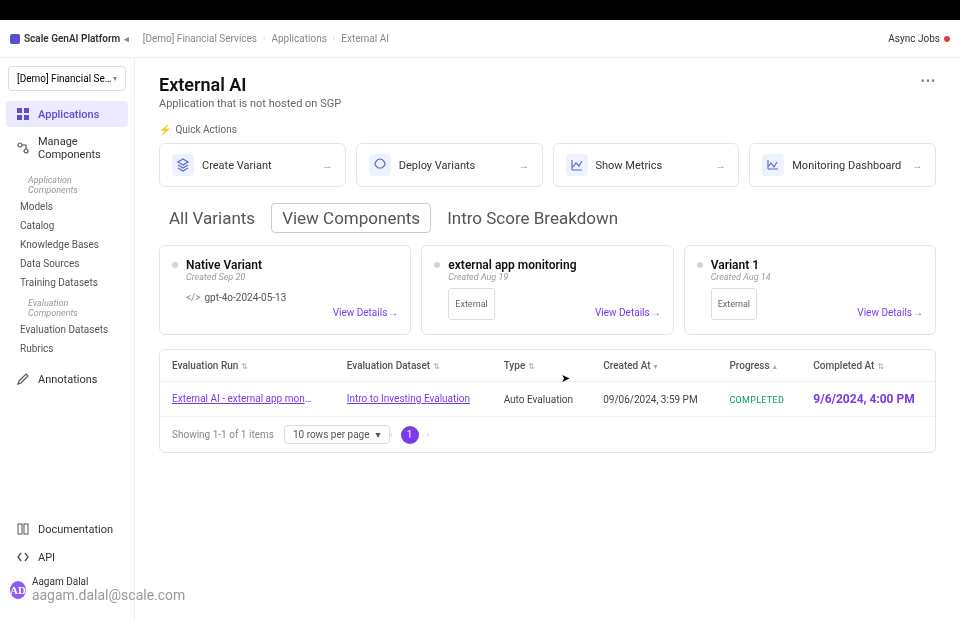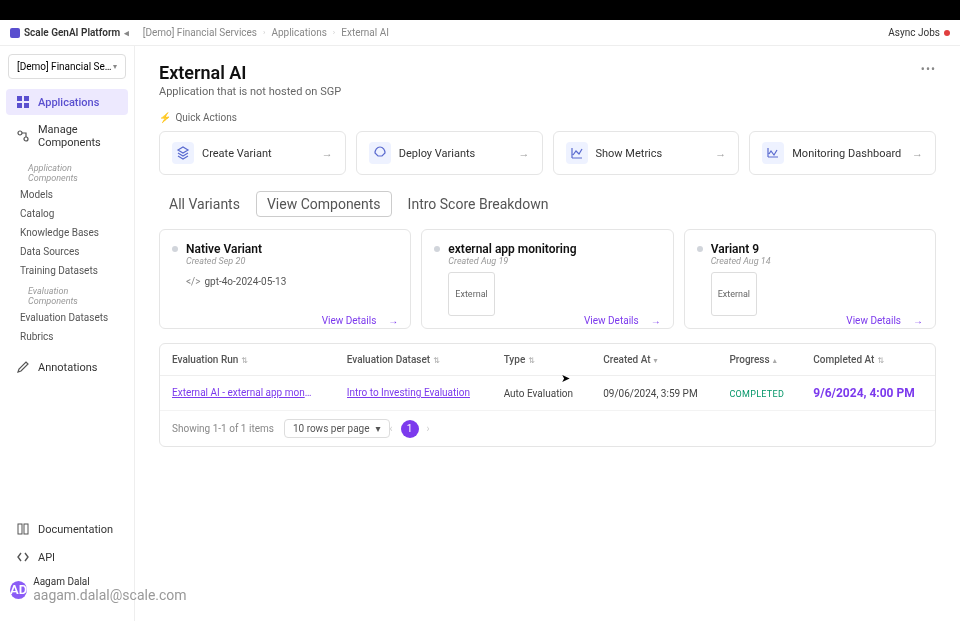--- a/index.html
+++ b/index.html
@@ -2,21 +2,21 @@
 <html><head>
   <meta charset="utf-8">
   <style>
     * { margin: 0; padding: 0; box-sizing: border-box; font-family: -apple-system, BlinkMacSystemFont, 'Segoe UI', Roboto, sans-serif; }
     body { background: #fff; width: 960px; height: 621px; overflow: hidden; display: flex; flex-direction: column; }
     
     
     .top-black { height: 20px; background: #000; }
     
     
-    .header-bar { height: 26px; display: flex; align-items: center; justify-content: space-between; padding: 0 10px; border-bottom: 1px solid #eee; font-size: 10px; }
+    .header-bar { height: 38px; display: flex; align-items: center; justify-content: space-between; padding: 0 10px; border-bottom: 1px solid #eee; font-size: 10px; }
     .header-left { display: flex; align-items: center; gap: 6px; }
     .platform-badge { display: flex; align-items: center; gap: 4px; font-weight: 600; color: #333; }
     .cube-icon { width: 10px; height: 10px; background: #5a4fcf; border-radius: 2px; }
     .collapse-caret { color: #888; font-size: 9px; }
     .breadcrumbs { display: flex; align-items: center; gap: 6px; color: #888; margin-left: 8px; }
     .breadcrumb-sep { color: #ccc; font-size: 8px; }
     .header-right { display: flex; align-items: center; gap: 4px; color: #333; }
     .red-dot { width: 6px; height: 6px; background: #e03e3e; border-radius: 50%; }
     
     
@@ -28,54 +28,54 @@
     .dropdown-caret { color: #888; font-size: 8px; }
     
     .nav-item { display: flex; align-items: center; gap: 8px; padding: 6px 10px; margin: 2px 6px; border-radius: 4px; cursor: pointer; color: #333; }
     .nav-item.active { background: #ede9fe; color: #5a4fcf; font-weight: 500; }
     .nav-icon { width: 14px; height: 14px; display: flex; align-items: center; justify-content: center; flex-shrink: 0; }
     .nav-section-title { font-size: 9px; color: #999; padding: 6px 14px 2px 28px; font-style: italic; }
     .nav-sub { padding: 4px 10px 4px 20px; color: #555; cursor: pointer; font-size: 10px; }
     
     .sidebar-bottom { padding: 6px 0; }
     .user-block { display: flex; align-items: center; gap: 6px; padding: 4px 10px; }
-    .avatar { width: 18px; height: 18px; border-radius: 50%; background: #8b5cf6; color: #fff; display: flex; align-items: center; justify-content: center; font-size: 13px; font-weight: 600; }
+    .avatar { width: 18px; height: 18px; border-radius: 50%; background: #8b5cf6; color: #fff; display: flex; align-items: center; justify-content: center; font-size: 11px; font-weight: 600; font-family: Liberation Serif, serif; }
     .user-name { font-size: 10px; color: #333; }
     .user-email { font-size: 14px; color: #999; }
     
     
     .main { flex: 1; padding: 16px 24px; overflow-y: auto; }
     .page-header { display: flex; justify-content: space-between; align-items: flex-start; }
     .page-title { font-size: 18px; font-weight: 600; color: #111; }
     .page-subtitle { font-size: 11px; color: #666; margin-top: 2px; }
     .more-btn { color: #888; cursor: pointer; letter-spacing: 1px; font-size: 12px; }
     
     .quick-actions-label { display: flex; align-items: center; gap: 4px; font-size: 10px; color: #666; margin-top: 14px; }
     .lightning-icon { font-size: 10px; }
     
     .action-cards { display: flex; gap: 10px; margin-top: 8px; }
     .action-card { flex: 1; border: 1px solid #e5e5e5; border-radius: 6px; padding: 10px 12px; display: flex; align-items: center; gap: 8px; cursor: pointer; font-size: 11px; }
     .action-icon { width: 22px; height: 22px; background: #eef2ff; border-radius: 4px; display: flex; align-items: center; justify-content: center; color: #5a6acf; font-size: 12px; }
     .action-label { flex: 1; color: #333; }
     .action-arrow { color: #999; font-size: 11px; }
     
-    .tabs { display: flex; gap: 6px; margin-top: 16px; font-size: 14px; align-items: center; }
+    .tabs { display: flex; gap: 6px; margin-top: 16px; font-size: 17px; align-items: center; }
     .tab { padding: 4px 10px; border-radius: 4px; cursor: pointer; color: #555; }
     .tab.active { border: 1px solid #ccc; }
     
     .variant-cards { display: flex; gap: 10px; margin-top: 12px; }
     .variant-card { flex: 1; border: 1px solid #e5e5e5; border-radius: 6px; padding: 12px; position: relative; min-height: 90px; }
     .variant-head { display: flex; align-items: flex-start; gap: 8px; }
     .status-dot { width: 6px; height: 6px; border-radius: 50%; background: #d1d5db; margin-top: 4px; }
     .variant-name { font-size: 12px; font-weight: 600; color: #111; }
     .variant-date { font-size: 9px; color: #999; font-style: italic; }
     .variant-model { display: flex; align-items: center; gap: 4px; font-size: 10px; color: #555; margin-top: 10px; margin-left: 14px; }
     .code-icon { font-size: 10px; color: #888; }
-    .ext-badge { display: inline-block; font-size: 9px; color: #666; border: 1px solid #ddd; border-radius: 3px; padding: 16px 6px; margin-top: 6px; margin-left: 14px; }
-    .view-details { position: absolute; bottom: 2px; right: 12px; font-size: 10px; color: #7c3aed; cursor: pointer; display: flex; align-items: flex-end; gap: 12px; }
+    .ext-badge { display: inline-block; font-size: 9px; color: #666; border: 1px solid #ddd; border-radius: 3px; padding: 10px 6px; margin-top: 6px; margin-left: 14px; }
+    .view-details { position: absolute; bottom: 16px; right: 12px; font-size: 10px; color: #7c3aed; cursor: pointer; display: flex; align-items: flex-end; gap: 1px; }
     
     
     .table-wrap { border: 1px solid #e5e5e5; border-radius: 6px; margin-top: 14px; overflow: hidden; }
     .tbl { width: 100%; border-collapse: collapse; font-size: 10px; }
     .tbl th { text-align: left; padding: 10px 12px; font-weight: 500; color: #555; border-bottom: 1px solid #eee; }
     .tbl td { padding: 10px 12px; border-bottom: 1px solid #f3f3f3; color: #444; }
     .sort-icon { color: #aaa; font-size: 8px; margin-left: 3px; }
     .link-cell { color: #7c3aed; text-decoration: underline; cursor: pointer; white-space: nowrap; overflow: hidden; text-overflow: ellipsis; max-width: 140px; display: inline-block; }
     .completed-badge { color: #059669; font-size: 9px; letter-spacing: 0.3px; }
     .completed-date { color: #7c3aed; font-size: 12px; font-weight: bold; }
@@ -287,21 +287,21 @@
         <div class="view-details">
           <span>View Details</span>
           <span>→</span>
         </div>
       </div>
 
       <div class="variant-card">
         <div class="variant-head">
           <span class="status-dot"></span>
           <div>
-            <div class="variant-name">Variant 9</div>
+            <div class="variant-name">Variant 1</div>
             <div class="variant-date">Created Aug 14</div>
           </div>
         </div>
         <span class="ext-badge">External</span>
         <div class="view-details">
           <span>View Details</span>
           <span>→</span>
         </div>
       </div>
     </div>

